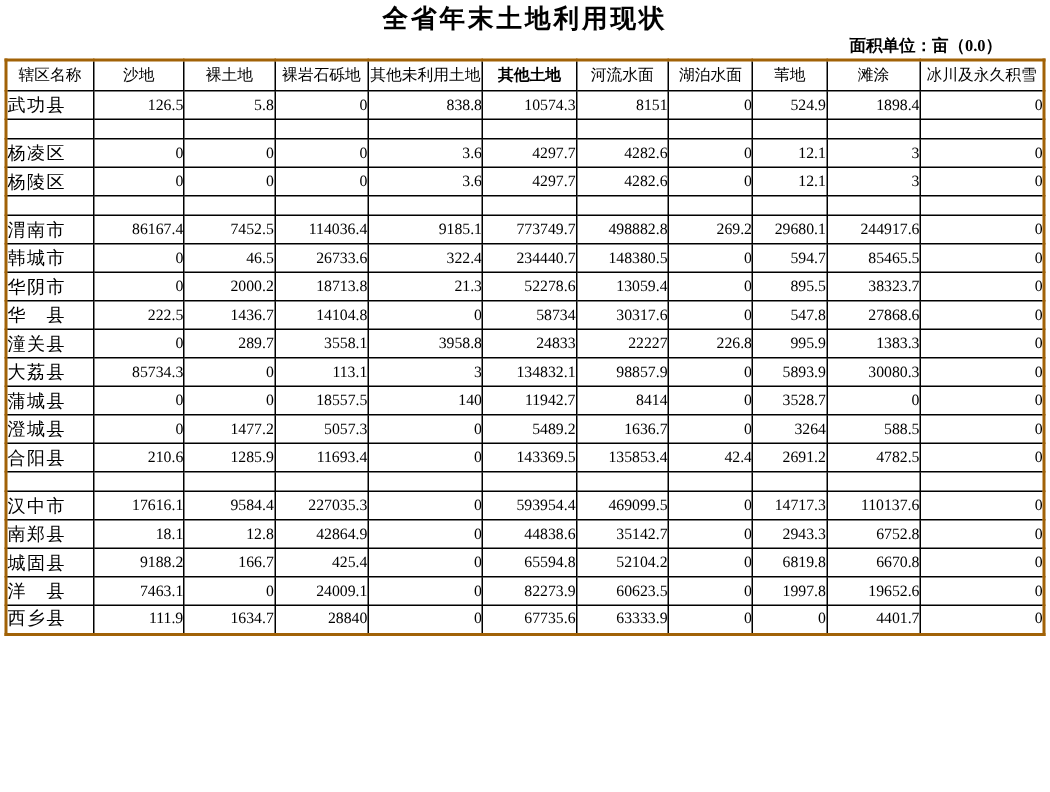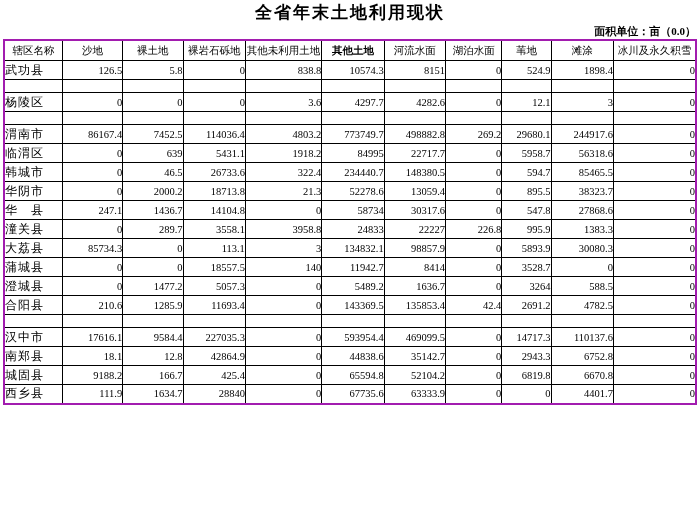--- a/index.html
+++ b/index.html
@@ -22,31 +22,31 @@
     font-size: 17px;
     font-weight: bold;
     letter-spacing: 2px;
     padding-top: 3px;
     line-height: 20px;
   }
   .unit-note {
     text-align: right;
     font-size: 11px;
     font-weight: bold;
-    padding-right: 4px;
+    padding-right: 32px;
     line-height: 13px;
     margin-top: 2px;
     margin-bottom: 1px;
   }
   table.land-table {
     border-collapse: collapse;
     table-layout: fixed;
     width: 694px;
     margin-left: 3px;
-    border: 2px solid #a21caf;
+    border: 2px solid #a16207;
   }
   table.land-table th,
   table.land-table td {
     border: 1px solid #000;
     overflow: hidden;
     white-space: nowrap;
     padding: 0;
   }
   table.land-table th {
     font-size: 10.5px;
@@ -139,20 +139,33 @@
           <td></td>
           <td></td>
           <td></td>
           <td></td>
           <td></td>
           <td></td>
           <td></td>
           <td></td>
         </tr>
         <tr class="data-row">
+          <td class="name-cell">杨凌区</td>
+          <td class="num-cell">0</td>
+          <td class="num-cell">0</td>
+          <td class="num-cell">0</td>
+          <td class="num-cell">3.6</td>
+          <td class="num-cell">4297.7</td>
+          <td class="num-cell">4282.6</td>
+          <td class="num-cell">0</td>
+          <td class="num-cell">12.1</td>
+          <td class="num-cell">3</td>
+          <td class="num-cell">0</td>
+        </tr>
+        <tr class="data-row">
           <td class="name-cell">杨陵区</td>
           <td class="num-cell">0</td>
           <td class="num-cell">0</td>
           <td class="num-cell">0</td>
           <td class="num-cell">3.6</td>
           <td class="num-cell">4297.7</td>
           <td class="num-cell">4282.6</td>
           <td class="num-cell">0</td>
           <td class="num-cell">12.1</td>
           <td class="num-cell">3</td>
@@ -169,42 +182,29 @@
           <td></td>
           <td></td>
           <td></td>
           <td></td>
         </tr>
         <tr class="data-row">
           <td class="name-cell">渭南市</td>
           <td class="num-cell">86167.4</td>
           <td class="num-cell">7452.5</td>
           <td class="num-cell">114036.4</td>
-          <td class="num-cell">4803.2</td>
+          <td class="num-cell">9185.1</td>
           <td class="num-cell">773749.7</td>
           <td class="num-cell">498882.8</td>
           <td class="num-cell">269.2</td>
           <td class="num-cell">29680.1</td>
           <td class="num-cell">244917.6</td>
           <td class="num-cell">0</td>
         </tr>
         <tr class="data-row">
-          <td class="name-cell">临渭区</td>
-          <td class="num-cell">0</td>
-          <td class="num-cell">639</td>
-          <td class="num-cell">5431.1</td>
-          <td class="num-cell">1918.2</td>
-          <td class="num-cell">84995</td>
-          <td class="num-cell">22717.7</td>
-          <td class="num-cell">0</td>
-          <td class="num-cell">5958.7</td>
-          <td class="num-cell">56318.6</td>
-          <td class="num-cell">0</td>
-        </tr>
-        <tr class="data-row">
           <td class="name-cell">韩城市</td>
           <td class="num-cell">0</td>
           <td class="num-cell">46.5</td>
           <td class="num-cell">26733.6</td>
           <td class="num-cell">322.4</td>
           <td class="num-cell">234440.7</td>
           <td class="num-cell">148380.5</td>
           <td class="num-cell">0</td>
           <td class="num-cell">594.7</td>
           <td class="num-cell">85465.5</td>
@@ -218,21 +218,21 @@
           <td class="num-cell">21.3</td>
           <td class="num-cell">52278.6</td>
           <td class="num-cell">13059.4</td>
           <td class="num-cell">0</td>
           <td class="num-cell">895.5</td>
           <td class="num-cell">38323.7</td>
           <td class="num-cell">0</td>
         </tr>
         <tr class="data-row">
           <td class="name-cell">华　县</td>
-          <td class="num-cell">247.1</td>
+          <td class="num-cell">222.5</td>
           <td class="num-cell">1436.7</td>
           <td class="num-cell">14104.8</td>
           <td class="num-cell">0</td>
           <td class="num-cell">58734</td>
           <td class="num-cell">30317.6</td>
           <td class="num-cell">0</td>
           <td class="num-cell">547.8</td>
           <td class="num-cell">27868.6</td>
           <td class="num-cell">0</td>
         </tr>
@@ -347,20 +347,33 @@
           <td class="num-cell">425.4</td>
           <td class="num-cell">0</td>
           <td class="num-cell">65594.8</td>
           <td class="num-cell">52104.2</td>
           <td class="num-cell">0</td>
           <td class="num-cell">6819.8</td>
           <td class="num-cell">6670.8</td>
           <td class="num-cell">0</td>
         </tr>
         <tr class="data-row">
+          <td class="name-cell">洋　县</td>
+          <td class="num-cell">7463.1</td>
+          <td class="num-cell">0</td>
+          <td class="num-cell">24009.1</td>
+          <td class="num-cell">0</td>
+          <td class="num-cell">82273.9</td>
+          <td class="num-cell">60623.5</td>
+          <td class="num-cell">0</td>
+          <td class="num-cell">1997.8</td>
+          <td class="num-cell">19652.6</td>
+          <td class="num-cell">0</td>
+        </tr>
+        <tr class="data-row">
           <td class="name-cell">西乡县</td>
           <td class="num-cell">111.9</td>
           <td class="num-cell">1634.7</td>
           <td class="num-cell">28840</td>
           <td class="num-cell">0</td>
           <td class="num-cell">67735.6</td>
           <td class="num-cell">63333.9</td>
           <td class="num-cell">0</td>
           <td class="num-cell">0</td>
           <td class="num-cell">4401.7</td>

